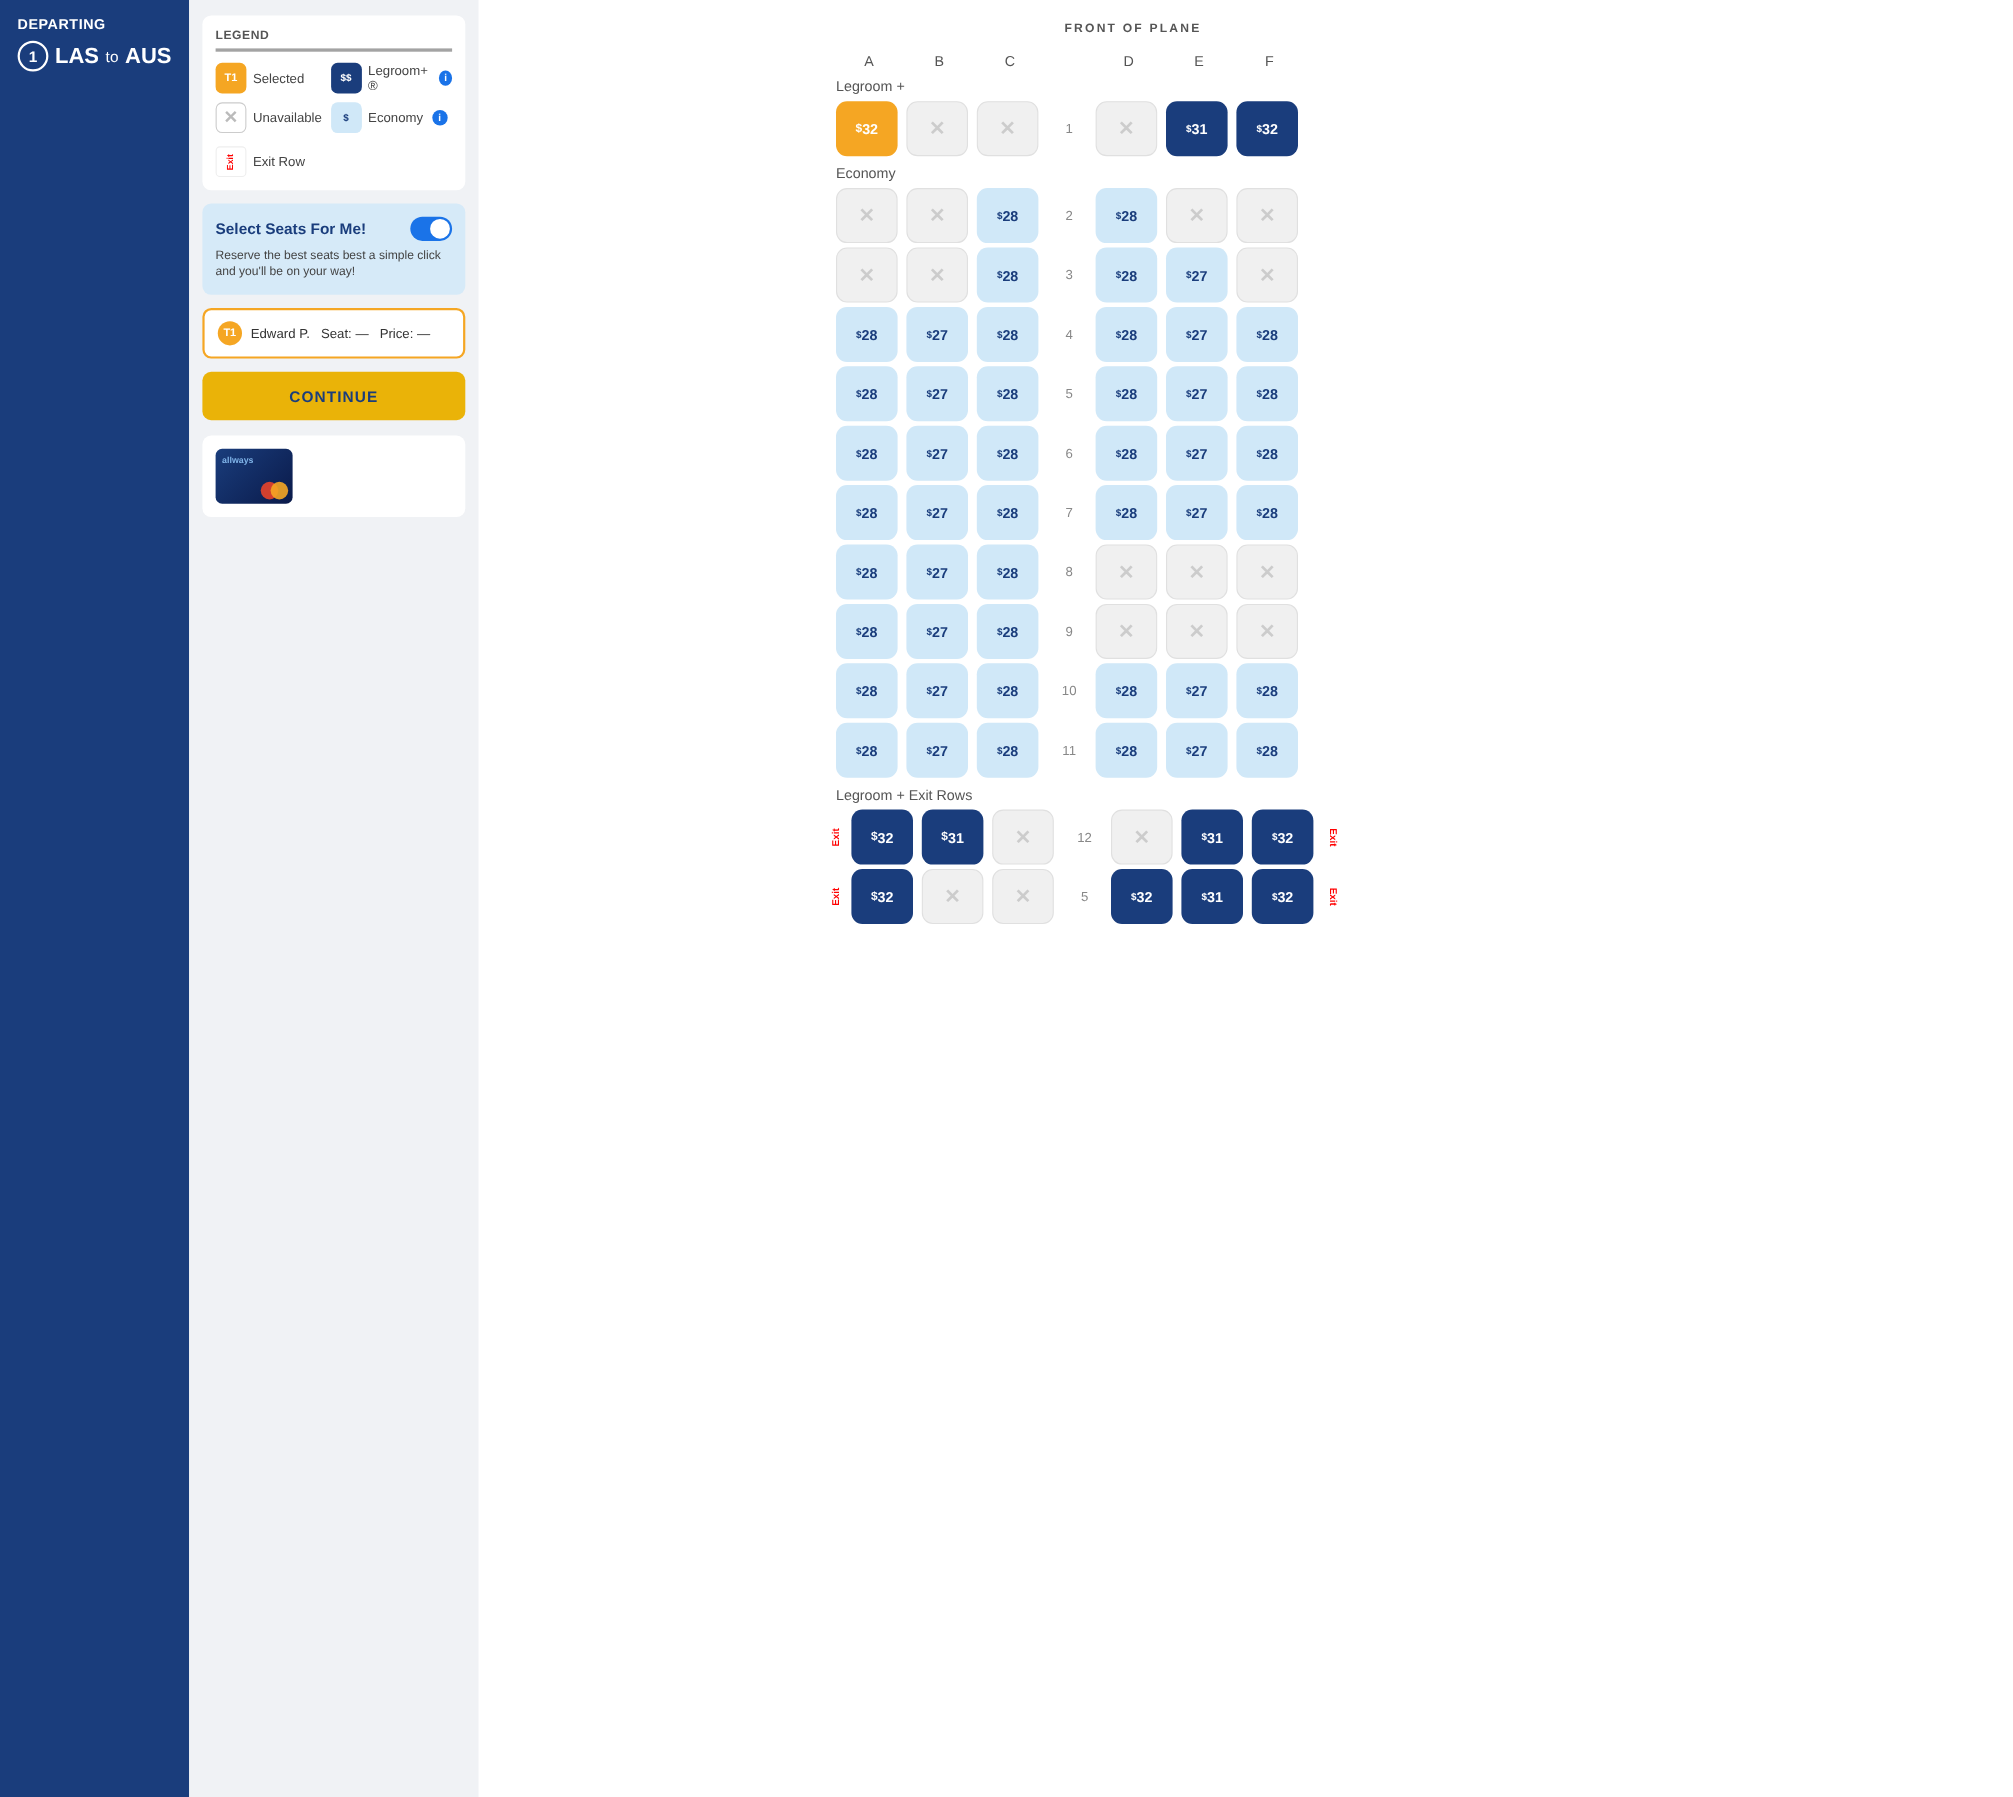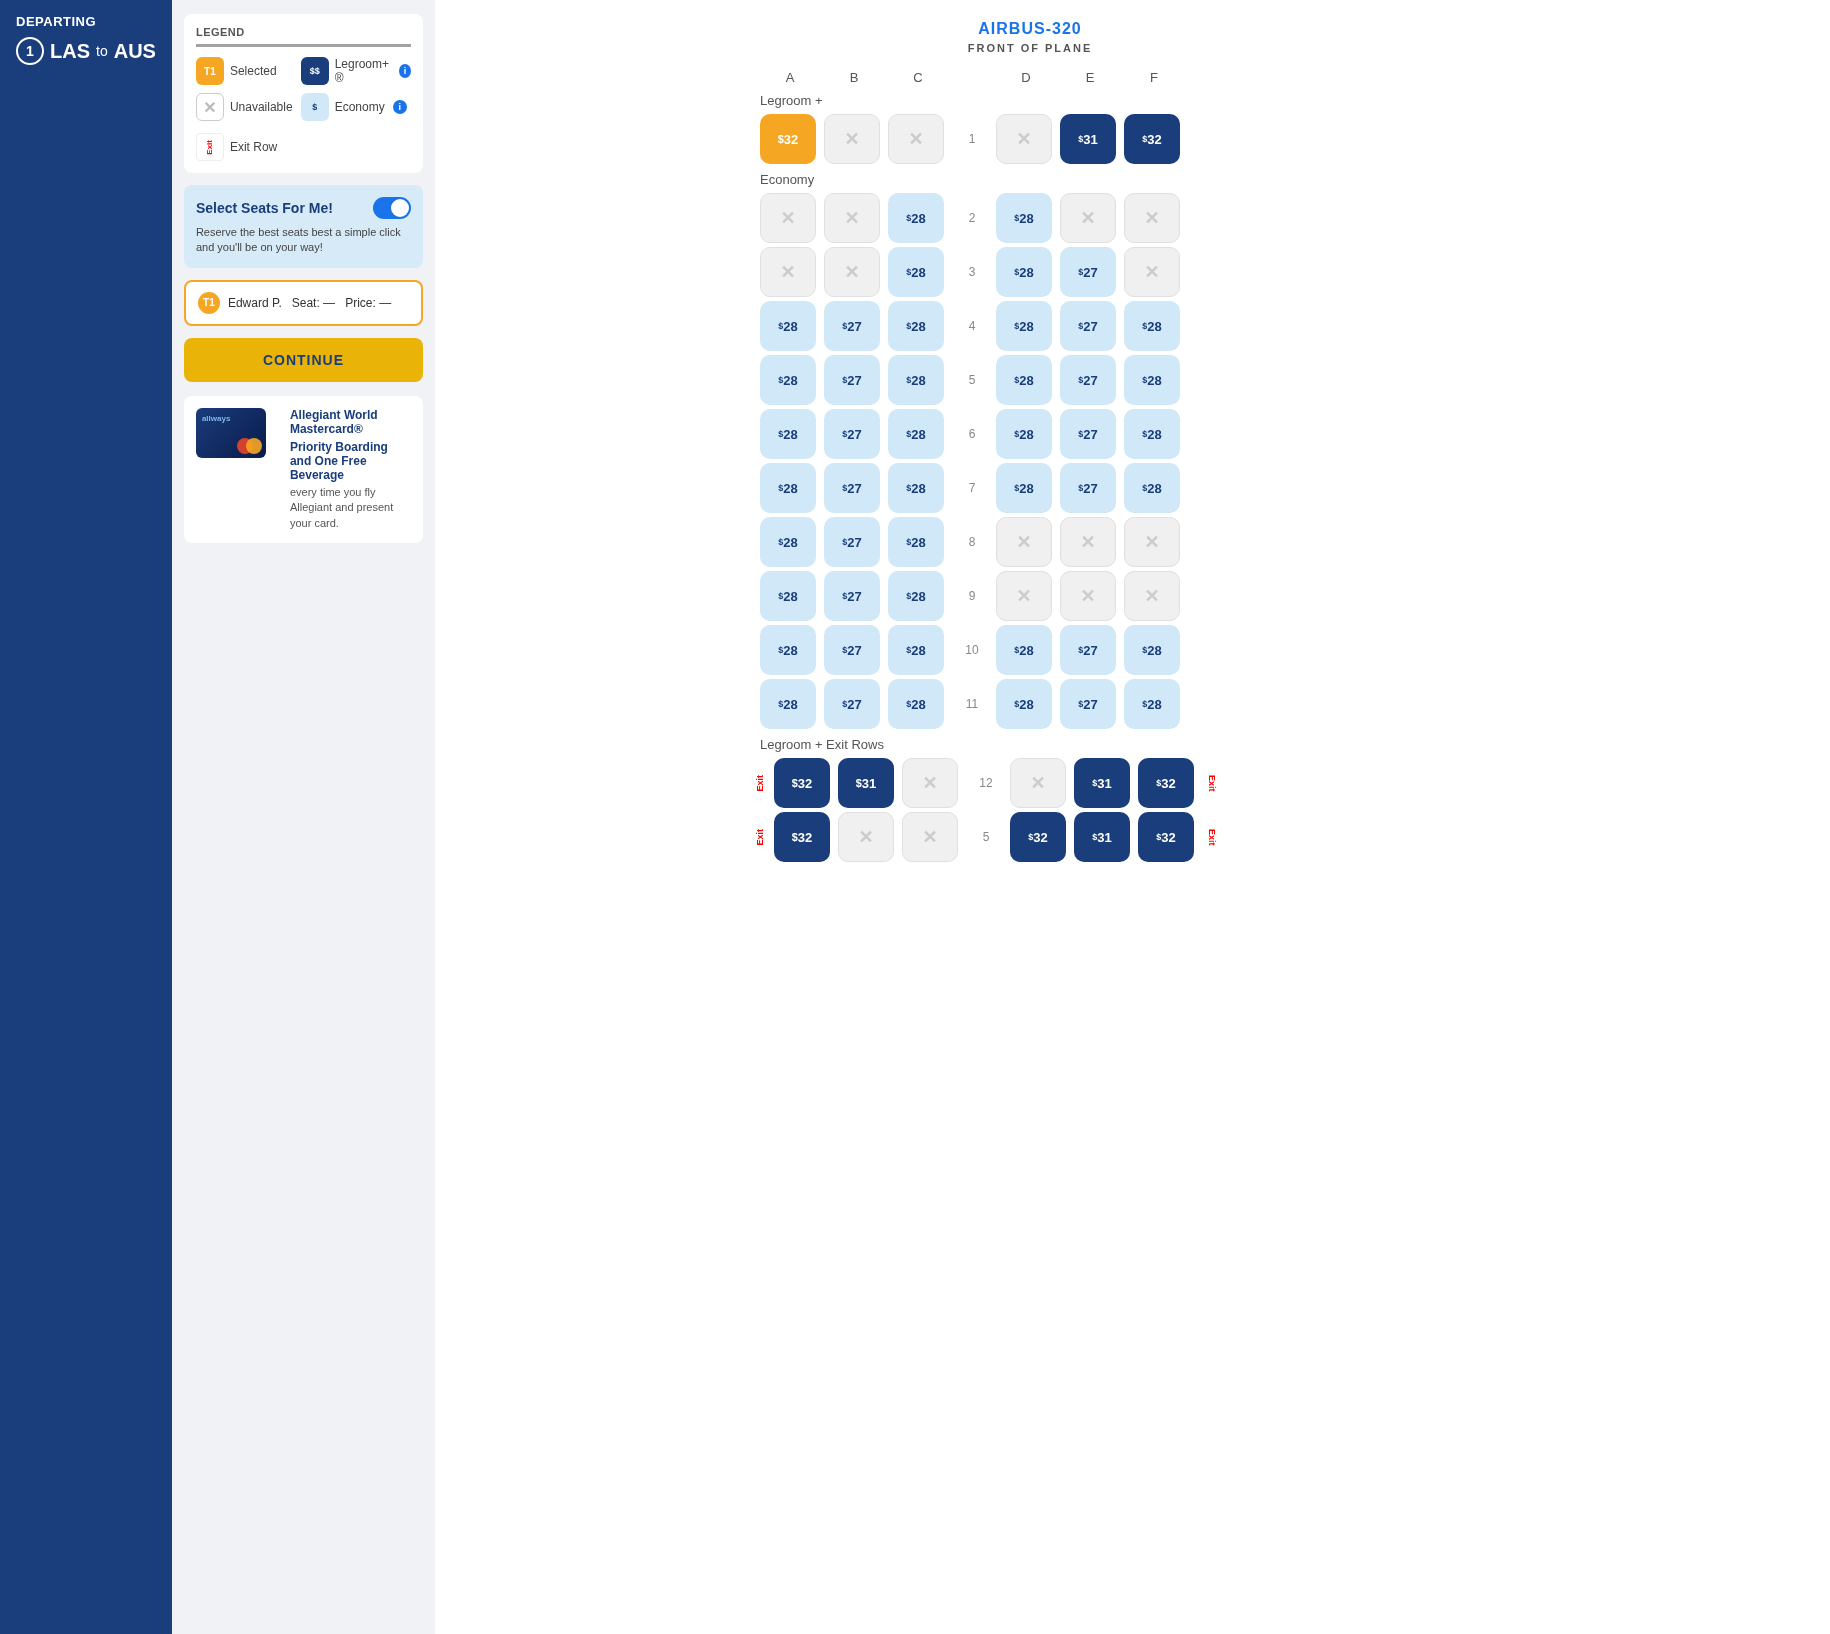--- a/index.html
+++ b/index.html
@@ -158,31 +158,25 @@
     <div class="mastercard-box">
       <div class="mastercard-logo">
         <div class="card-img">
           <span class="card-logo">allways</span>
           <div class="card-circles">
             <div class="c1"></div>
             <div class="c2"></div>
           </div>
         </div>
       </div>
-      <div class="mastercard-text">
-        <div class="mastercard-title">Allegiant World Mastercard®</div>
-        <div style="font-size:12px;font-weight:bold;color:#1a3d7c;margin-bottom:3px;">Priority Boarding and One Free Beverage</div>
-        <div class="mastercard-desc">every time you fly Allegiant and present your card.</div>
-      </div>
     </div>
   </div>
 </div>
 
 <div class="right-panel">
-  <div class="plane-title">AIRBUS-320</div>
   <div class="plane-subtitle">FRONT OF PLANE</div>
 
   <div class="seat-map">
 
     <div class="col-headers">
       <div class="col-header">A</div>
       <div class="col-header">B</div>
       <div class="col-header">C</div>
       <div class="col-header empty"></div>
       <div class="col-header">D</div>

